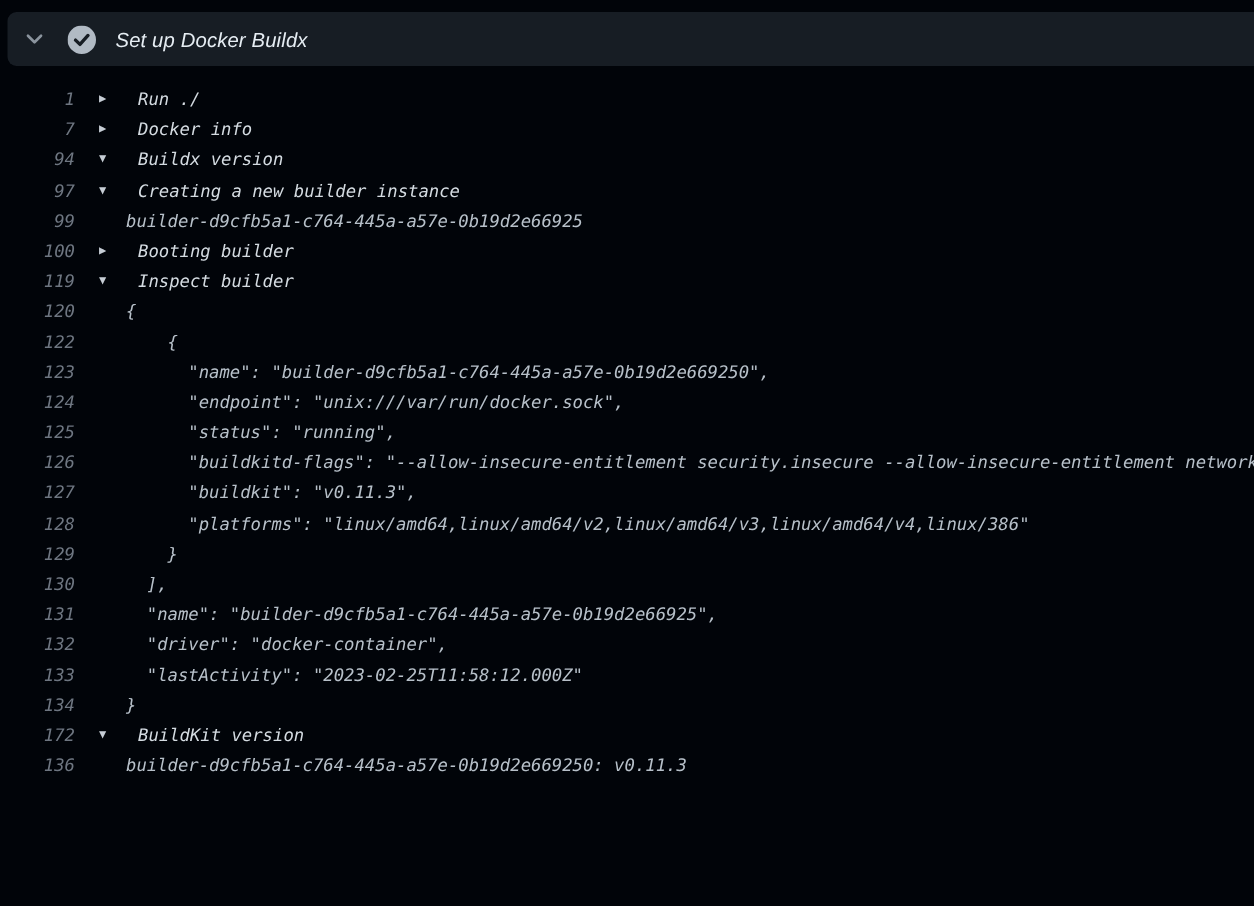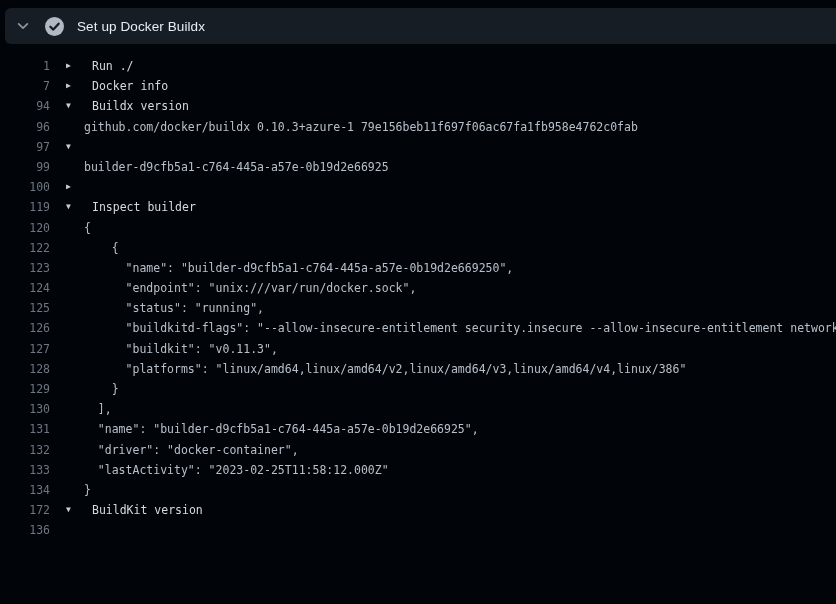--- a/index.html
+++ b/index.html
@@ -13,21 +13,21 @@
     --chevron-fg: #8b949e;
     --check-fill: #b1bac4;
   }
   * { margin: 0; padding: 0; box-sizing: border-box; }
   html, body {
     width: 836px; height: 604px;
     background: var(--page-bg);
     overflow: hidden;
     font-family: "Liberation Sans", sans-serif;
   }
-  .page { width: 768px; height: 604px; position: relative; }
+  .page { width: 768px; height: 604px; position: relative; font-style: italic; }
 
   .step-header {
     position: absolute;
     left: 5px; top: 8px;
     width: 831px; height: 36px;
     background: var(--header-bg);
     border-radius: 6px 0 0 6px;
     display: flex;
     align-items: center;
     cursor: pointer;
@@ -107,36 +107,35 @@
         <path d="M4.5 8.2 L7 10.6 L11.5 5.6" fill="none" stroke="#171d24" stroke-width="1.9" stroke-linecap="round" stroke-linejoin="round"></path>
       </svg>
     </span>
     <span class="step-title">Set up Docker Buildx</span>
   </div>
 
   <div class="log" id="log">
       <div class="row group"><span class="num">1</span><span class="marker">▶</span><span class="text">Run ./</span></div>
       <div class="row group"><span class="num">7</span><span class="marker">▶</span><span class="text">Docker info</span></div>
       <div class="row group"><span class="num">94</span><span class="marker">▼</span><span class="text">Buildx version</span></div>
-      <div class="row output"><span class="num">96</span><span class="text">github.com/docker/buildx 0.10.3+azure-1 79e156beb11f697f06ac67fa1fb958e4762c0fab</span></div>
-      <div class="row group"><span class="num">97</span><span class="marker">▼</span></div>
+      <div class="row group"><span class="num">97</span><span class="marker">▼</span><span class="text">Creating a new builder instance</span></div>
       <div class="row output"><span class="num">99</span><span class="text">builder-d9cfb5a1-c764-445a-a57e-0b19d2e66925</span></div>
-      <div class="row group"><span class="num">100</span><span class="marker">▶</span></div>
+      <div class="row group"><span class="num">100</span><span class="marker">▶</span><span class="text">Booting builder</span></div>
       <div class="row group"><span class="num">119</span><span class="marker">▼</span><span class="text">Inspect builder</span></div>
       <div class="row output"><span class="num">120</span><span class="text">{</span></div>
       <div class="row output"><span class="num">122</span><span class="text">    {</span></div>
       <div class="row output"><span class="num">123</span><span class="text">      "name": "builder-d9cfb5a1-c764-445a-a57e-0b19d2e669250",</span></div>
       <div class="row output"><span class="num">124</span><span class="text">      "endpoint": "unix:///var/run/docker.sock",</span></div>
       <div class="row output"><span class="num">125</span><span class="text">      "status": "running",</span></div>
       <div class="row output"><span class="num">126</span><span class="text">      "buildkitd-flags": "--allow-insecure-entitlement security.insecure --allow-insecure-entitlement network.host",</span></div>
       <div class="row output"><span class="num">127</span><span class="text">      "buildkit": "v0.11.3",</span></div>
       <div class="row output"><span class="num">128</span><span class="text">      "platforms": "linux/amd64,linux/amd64/v2,linux/amd64/v3,linux/amd64/v4,linux/386"</span></div>
       <div class="row output"><span class="num">129</span><span class="text">    }</span></div>
       <div class="row output"><span class="num">130</span><span class="text">  ],</span></div>
       <div class="row output"><span class="num">131</span><span class="text">  "name": "builder-d9cfb5a1-c764-445a-a57e-0b19d2e66925",</span></div>
       <div class="row output"><span class="num">132</span><span class="text">  "driver": "docker-container",</span></div>
       <div class="row output"><span class="num">133</span><span class="text">  "lastActivity": "2023-02-25T11:58:12.000Z"</span></div>
       <div class="row output"><span class="num">134</span><span class="text">}</span></div>
       <div class="row group"><span class="num">172</span><span class="marker">▼</span><span class="text">BuildKit version</span></div>
-      <div class="row output"><span class="num">136</span></div>
+      <div class="row output"><span class="num">136</span><span class="text">builder-d9cfb5a1-c764-445a-a57e-0b19d2e669250: v0.11.3</span></div>
     </div>
 
 </div>
 
 </body></html>

